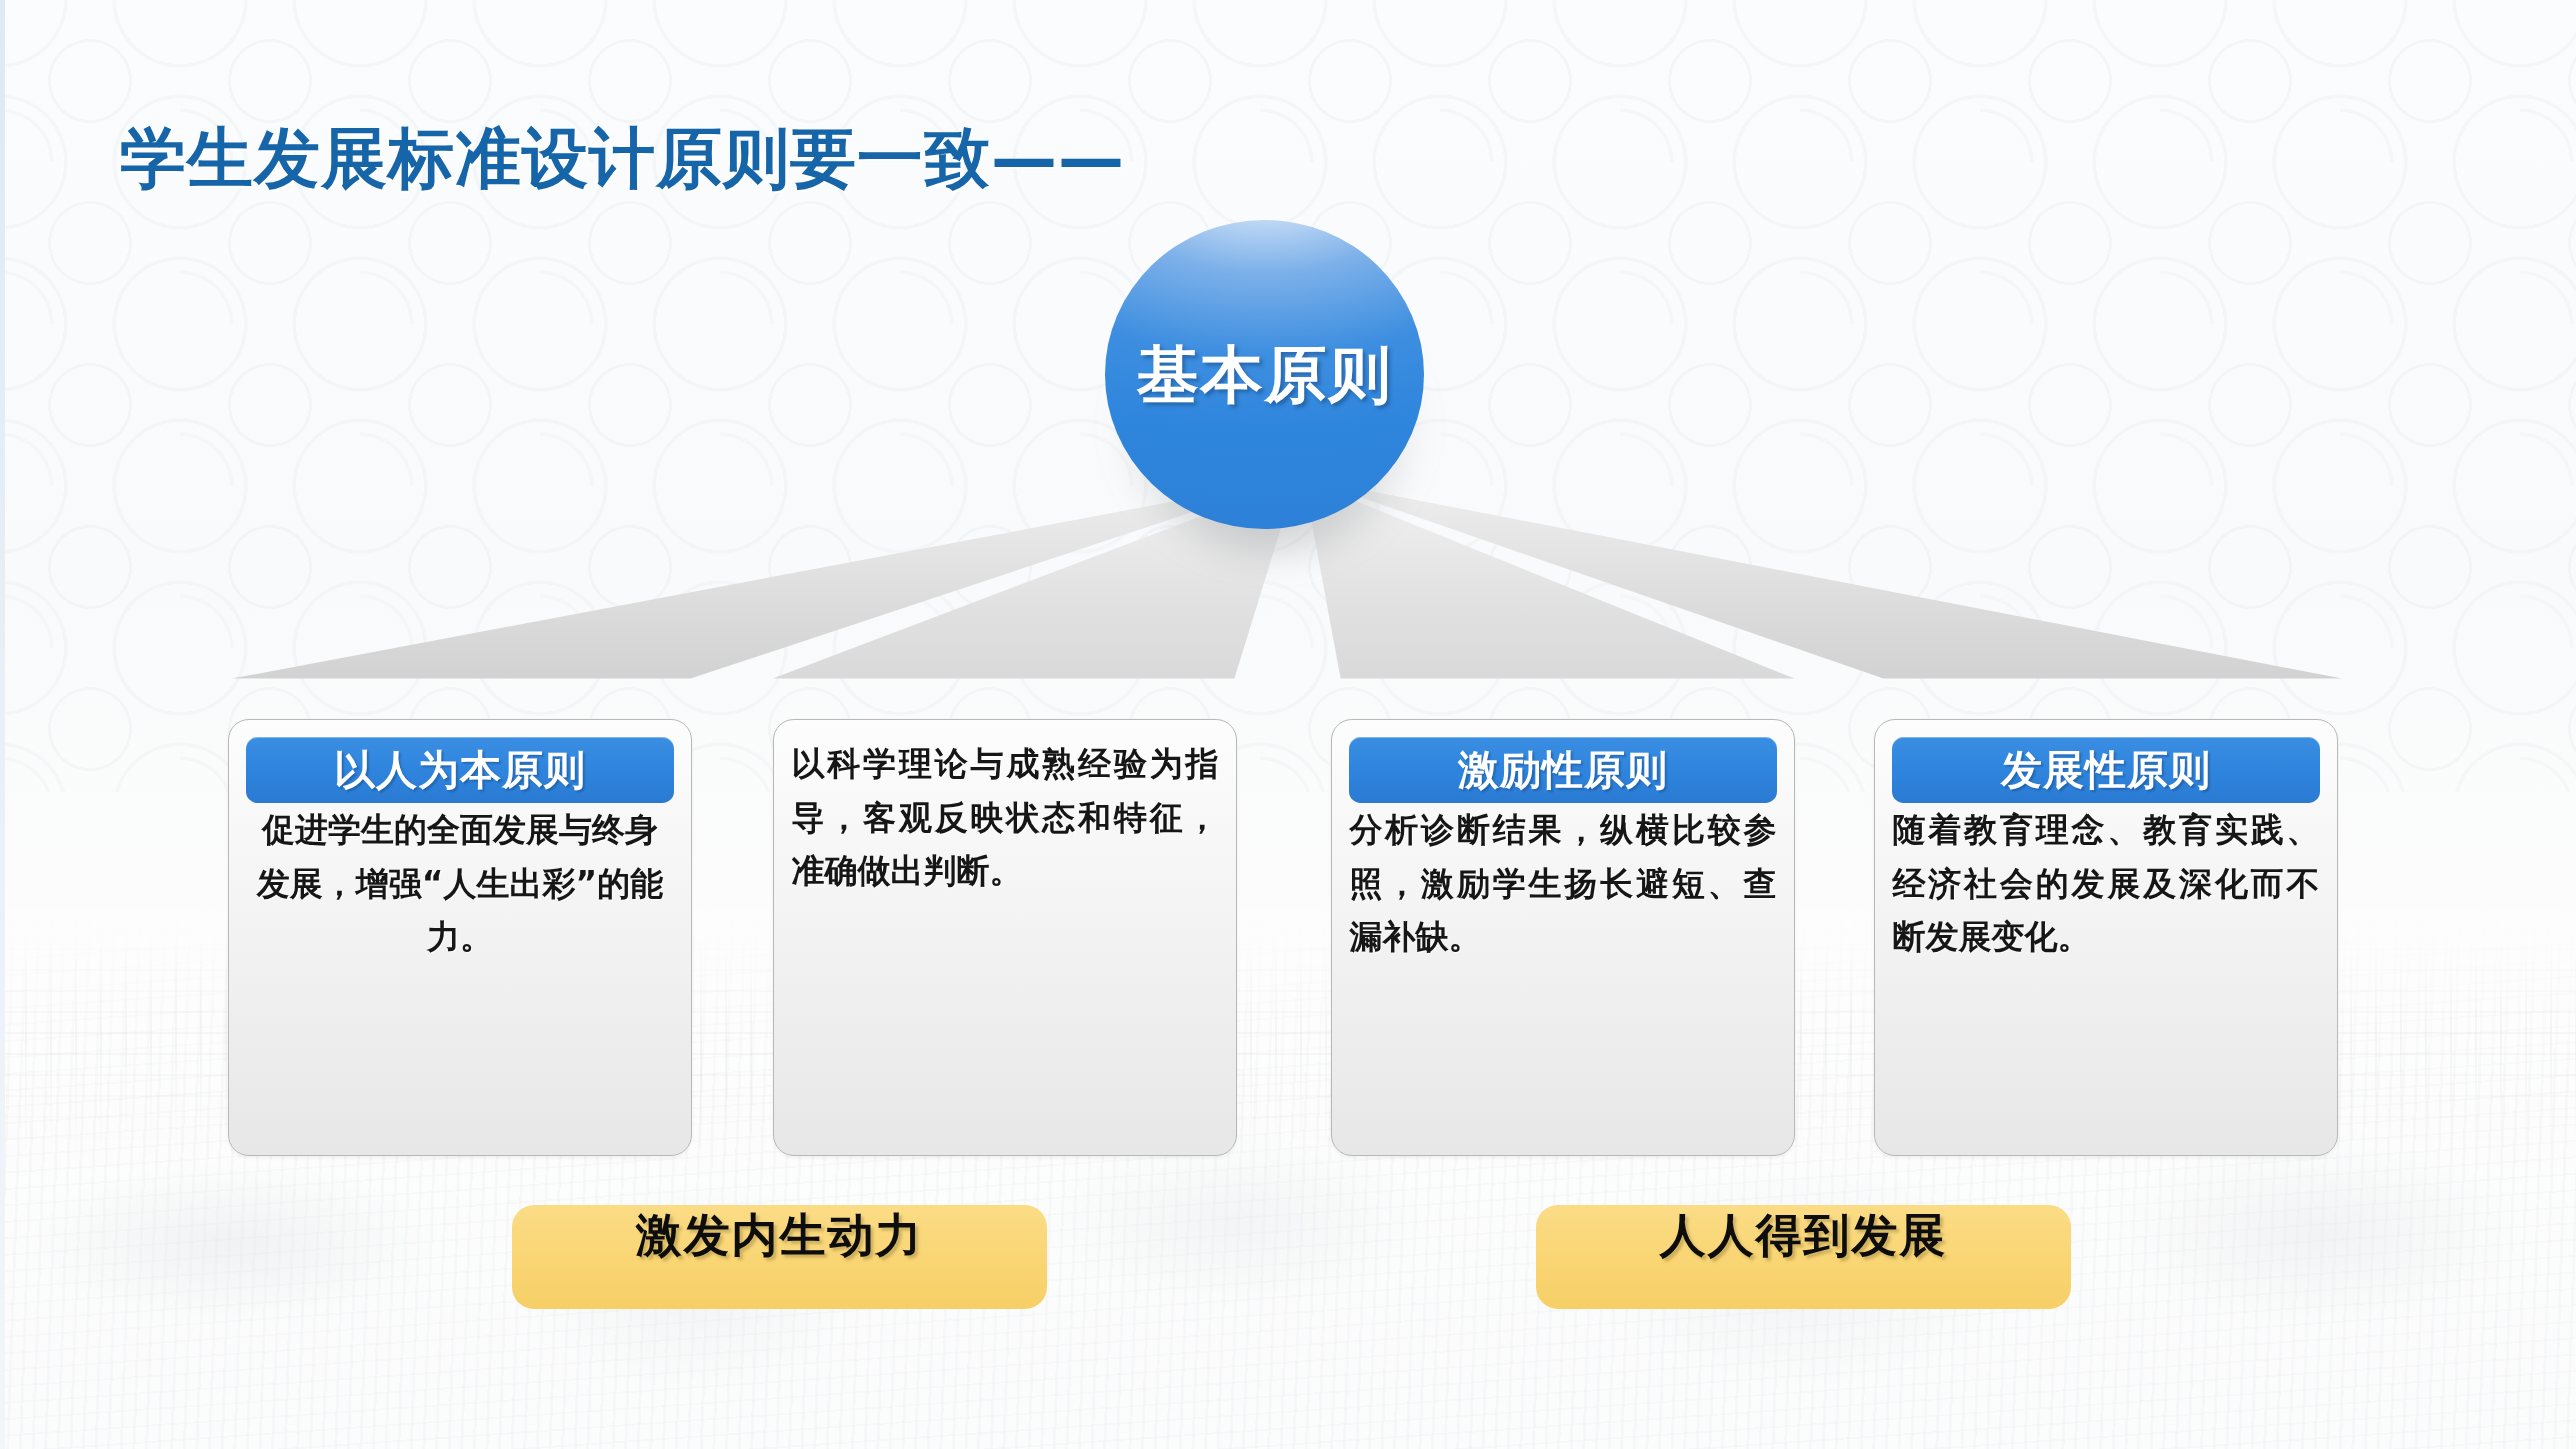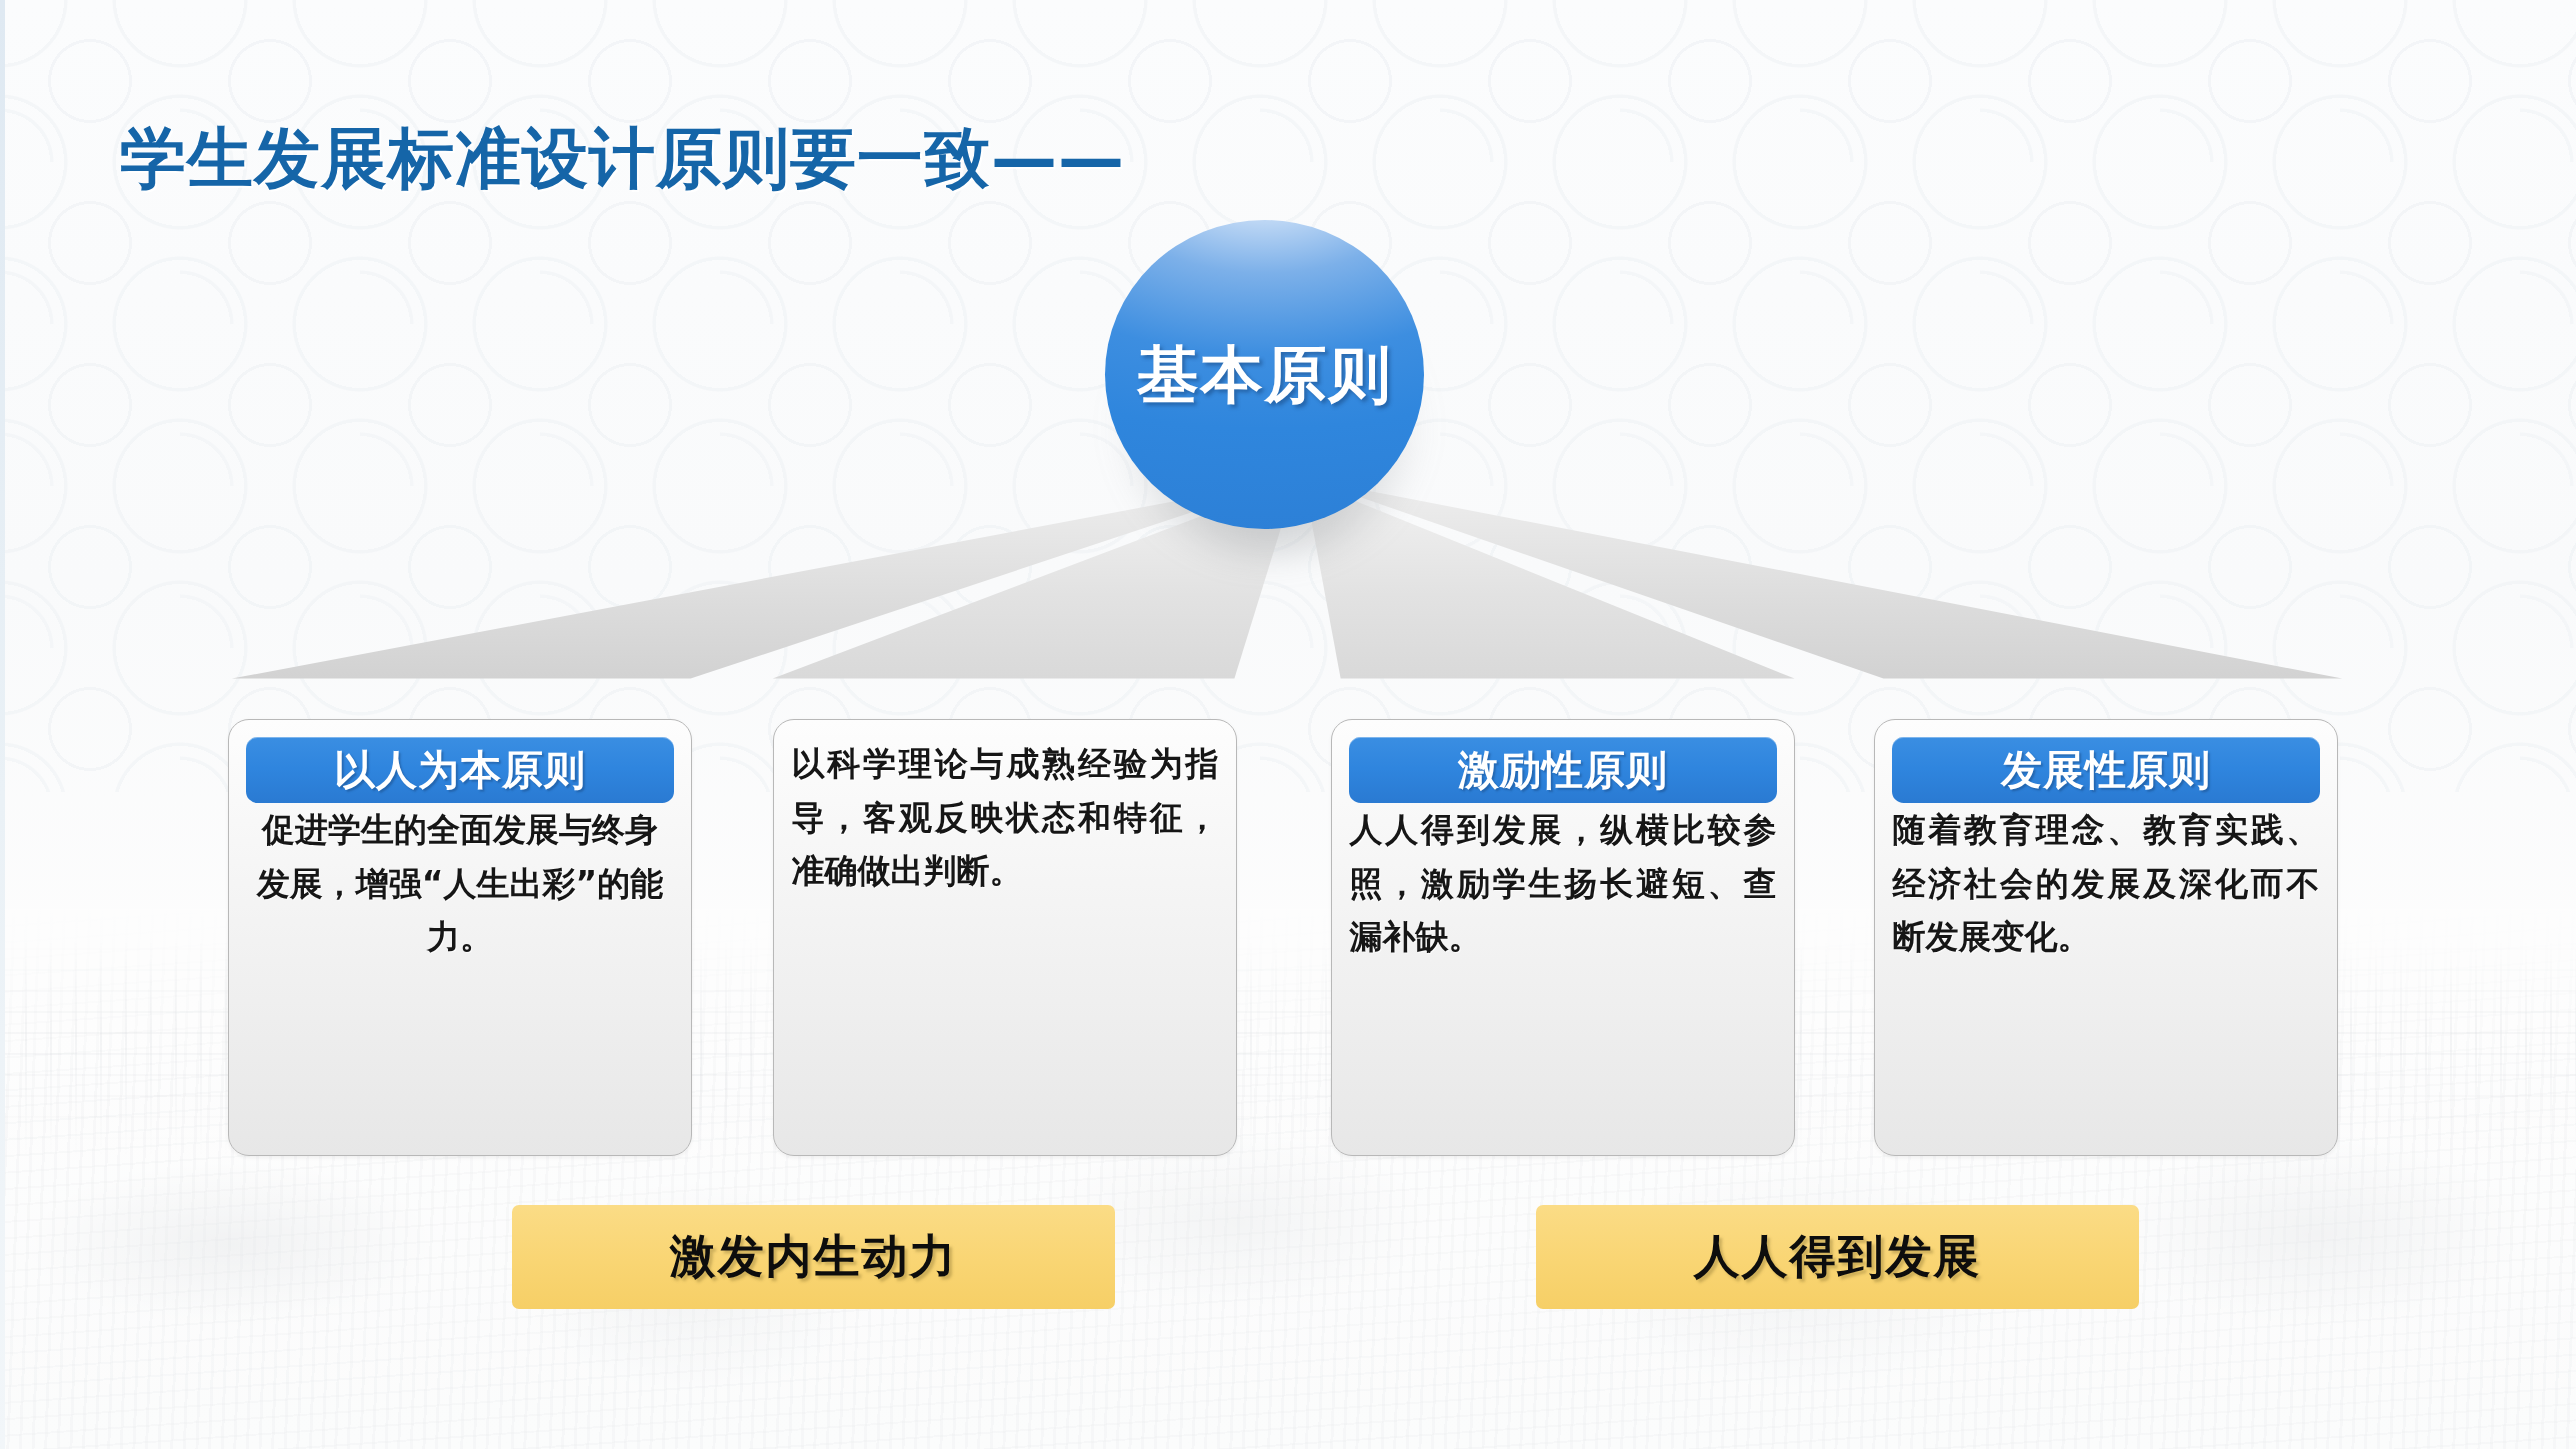--- a/index.html
+++ b/index.html
@@ -193,26 +193,26 @@
     text-align: justify;
     text-justify: inter-ideograph;
     text-shadow: 1px 1px 1px rgba(255,255,255,.8);
   }
   .card.centered .card-body { text-align: center; }
 
   
   .banner {
     position: absolute;
     top: 1205px;
-    width: 603px;
+    width: 535px;
     height: 104px;
-    border-radius: 7px;
+    border-radius: 22px;
     background: linear-gradient(180deg, #fbdc86 0%, #f9d573 55%, #f6cf66 100%);
     display: flex;
-    align-items: center;
+    align-items: flex-start;
     justify-content: center;
   }
   .banner-label {
     font-size: 46px;
     font-weight: 700;
     color: #0d0d0d;
     letter-spacing: 1.9px;
     text-shadow: 2.9px 2.9px 2.9px rgba(120,100,40,.35);
     white-space: nowrap;
   }
@@ -270,21 +270,21 @@
     </div>
 
     <div class="card" style="left:773px;">
       <div class="card-body">以科学理论与成熟经验为指导，客观反映状态和特征，准确做出判断。</div>
     </div>
 
     <div class="card" style="left:1331px;">
       <div class="card-header">
         <span class="card-header-label">激励性原则</span>
       </div>
-      <div class="card-body">人人得到发展，纵横比较参照，激励学生扬长避短、查漏补缺。</div>
+      <div class="card-body">分析诊断结果，纵横比较参照，激励学生扬长避短、查漏补缺。</div>
     </div>
 
     <div class="card" style="left:1874px;">
       <div class="card-header">
         <span class="card-header-label">发展性原则</span>
       </div>
       <div class="card-body">随着教育理念、教育实践、经济社会的发展及深化而不断发展变化。</div>
     </div>
 
   </div>

